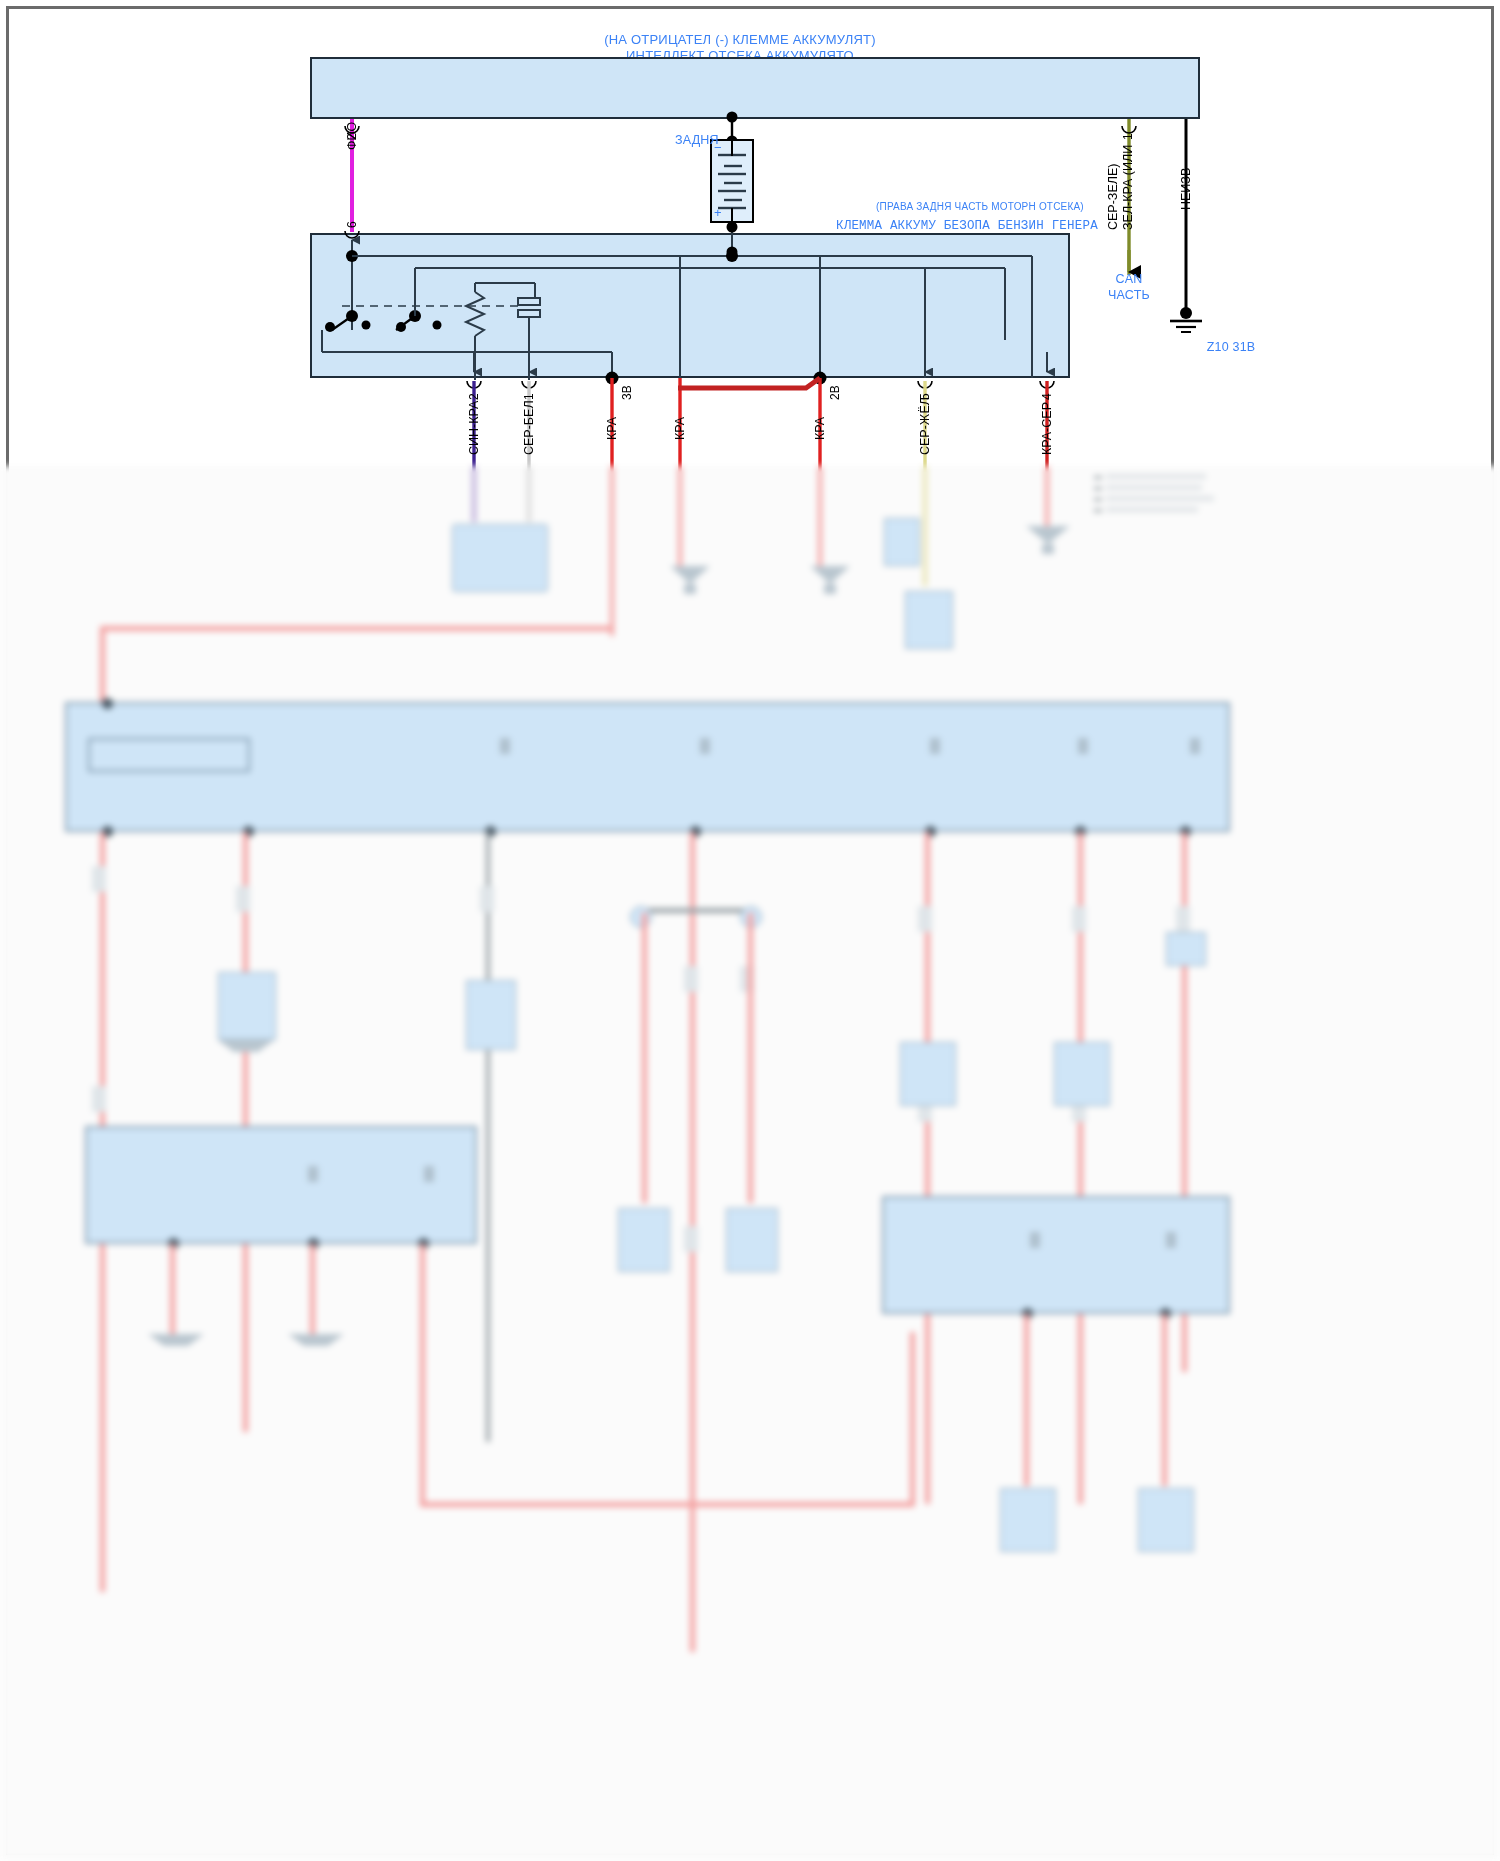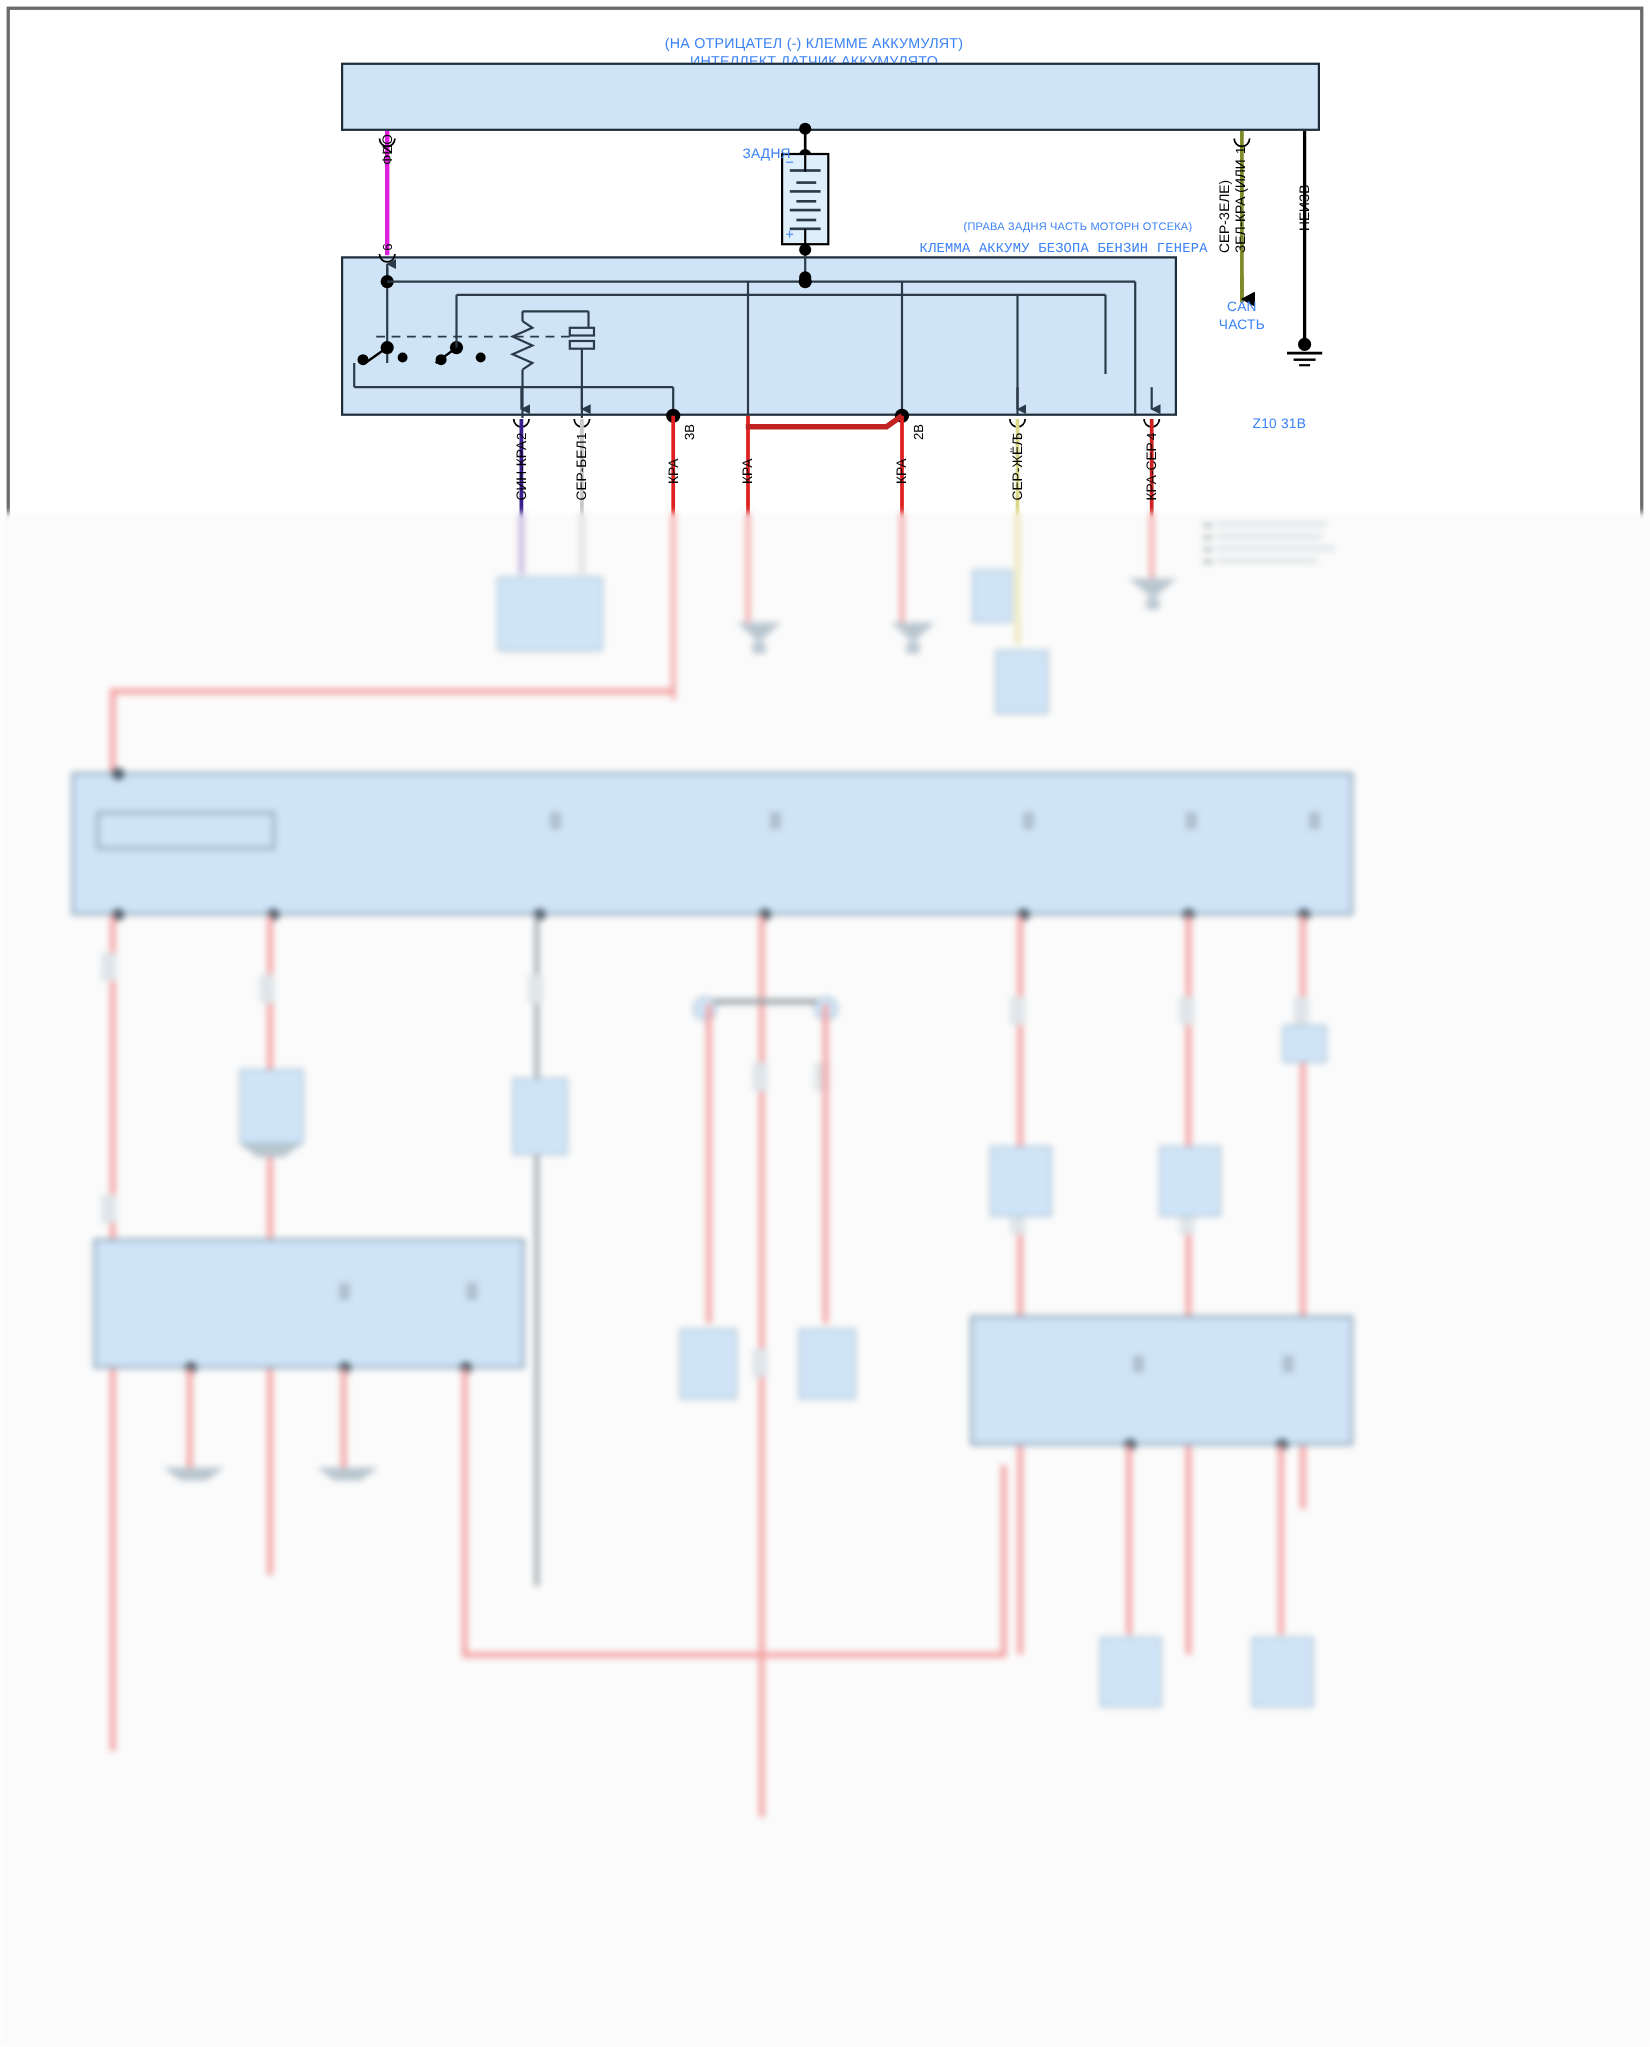--- a/index.html
+++ b/index.html
@@ -106,21 +106,21 @@
   .gnd { position: absolute; }
 </style>
 </head>
 <body>
 
 <div id="page">
 
   <div id="page-frame"></div>
 
   <div class="lbl lbl-c" style="left:440px; top:32px; width:600px; font-size:13px;">(НА ОТРИЦАТЕЛ (-) КЛЕММЕ АККУМУЛЯТ)</div>
-  <div class="lbl lbl-c" style="left:440px; top:48px; width:600px; font-size:13px;">ИНТЕЛЛЕКТ ДАТЧИК АККУМУЛЯТО</div>
+  <div class="lbl lbl-c" style="left:440px; top:48px; width:600px; font-size:13px;">ИНТЕЛЛЕКТ ОТСЕКА АККУМУЛЯТО</div>
 
   <div class="box" style="left:310px; top:57px; width:890px; height:62px;"></div>
 
   <div class="box" style="left:310px; top:233px; width:760px; height:145px;"></div>
 
   <div class="lbl" style="left:876px; top:201px; font-size:10px;">(ПРАВА ЗАДНЯ ЧАСТЬ МОТОРН ОТСЕКА)</div>
   <div class="lbl" style="left:836px; top:219px; font-size:12.5px;font-family:Liberation Mono, monospace;">КЛЕММА АККУМУ БЕЗОПА БЕНЗИН ГЕНЕРА</div>
 
   <svg class="ov" viewBox="0 0 1500 1861">
     <defs>
@@ -255,21 +255,21 @@
   <div class="pin" style="left:345px; top:140px;">2</div>
   <div class="pin" style="left:345px; top:228px;">6</div>
 
   <div class="vlbl" style="left:1106px; top:230px;">СЕР-ЗЕЛЕ)</div>
   <div class="vlbl" style="left:1121px; top:230px;">ЗЕЛ-КРА (ИЛИ</div>
   <div class="pin" style="left:1121px; top:140px;">1</div>
   <div class="lbl lbl-c" style="left:1094px; top:272px; width:70px;">CAN</div>
   <div class="lbl lbl-c" style="left:1094px; top:288px; width:70px;">ЧАСТЬ</div>
 
   <div class="vlbl" style="left:1179px; top:210px;">НЕИЗВ</div>
-  <div class="lbl lbl-c" style="left:1124px; top:340px; width:78px;margin-top:38px;">Z10 31B</div>
+  <div class="lbl lbl-c" style="left:1192px; top:340px; width:78px;">Z10 31B</div>
 
   <div class="vlbl" style="left:467px; top:455px;">СИН-КРА</div>
   <div class="pin" style="left:467px; top:400px;">2</div>
 
   <div class="vlbl" style="left:522px; top:455px;">СЕР-БЕЛ</div>
   <div class="pin" style="left:522px; top:400px;">1</div>
 
   <div class="vlbl" style="left:605px; top:440px;">КРА</div>
   <div class="pin" style="left:620px; top:400px;">3B</div>
 

